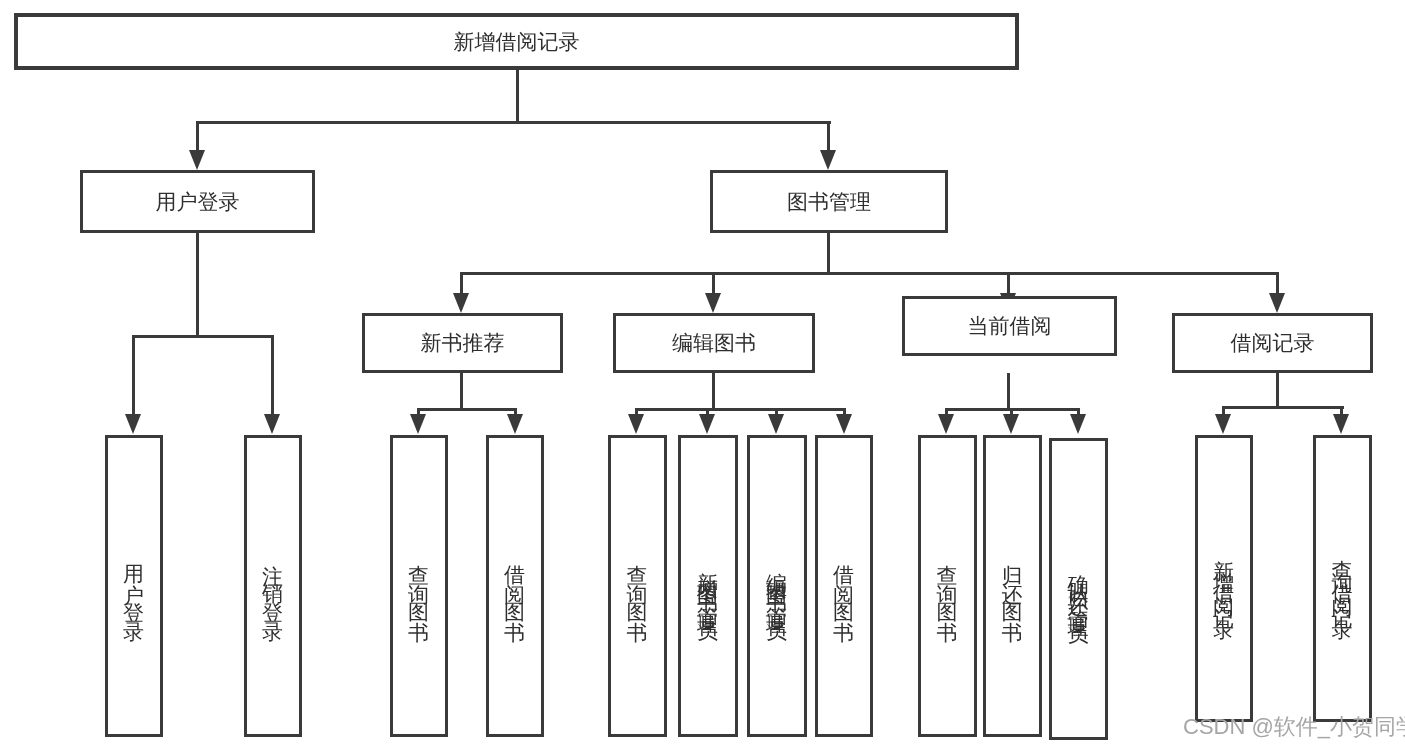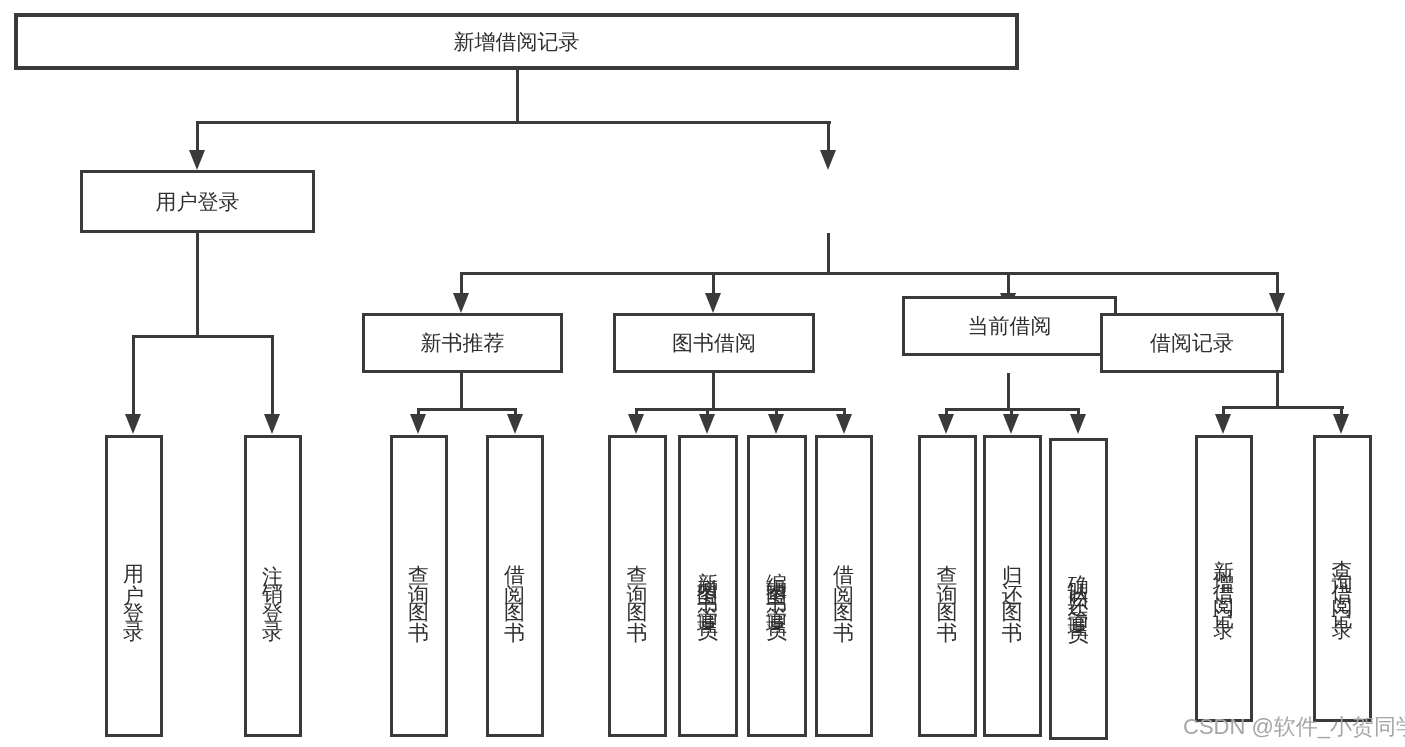--- a/index.html
+++ b/index.html
@@ -43,20 +43,23 @@
   <div class="line" style="left:516px;top:70px;width:3px;height:54px"></div>
   <div class="line" style="left:196px;top:121px;width:635px;height:3px"></div>
   <div class="line" style="left:196px;top:121px;width:3px;height:32px"></div>
   <div class="arrow" style="left:189px;top:150px"></div>
   <div class="line" style="left:827px;top:121px;width:3px;height:32px"></div>
   <div class="arrow" style="left:820px;top:150px"></div>
 
   <div class="box" style="left:80px;top:170px;width:235px;height:63px">
     <span>用户登录</span>
   </div>
+  <div class="box" style="left:710px;top:170px;width:238px;height:63px">
+    <span>图书管理</span>
+  </div>
 
   <div class="line" style="left:196px;top:233px;width:3px;height:105px"></div>
   <div class="line" style="left:132px;top:335px;width:142px;height:3px"></div>
   <div class="line" style="left:132px;top:335px;width:3px;height:81px"></div>
   <div class="arrow" style="left:125px;top:414px"></div>
   <div class="line" style="left:271px;top:335px;width:3px;height:81px"></div>
   <div class="arrow" style="left:264px;top:414px"></div>
 
   <div class="line" style="left:827px;top:233px;width:3px;height:42px"></div>
   <div class="line" style="left:461px;top:272px;width:818px;height:3px"></div>
@@ -66,26 +69,26 @@
   <div class="arrow" style="left:705px;top:293px"></div>
   <div class="line" style="left:1007px;top:272px;width:3px;height:24px"></div>
   <div class="arrow" style="left:1000px;top:293px"></div>
   <div class="line" style="left:1276px;top:272px;width:3px;height:24px"></div>
   <div class="arrow" style="left:1269px;top:293px"></div>
 
   <div class="box" style="left:362px;top:313px;width:201px;height:60px">
     <span>新书推荐</span>
   </div>
   <div class="box" style="left:613px;top:313px;width:202px;height:60px">
-    <span>图书借阅</span>
+    <span>编辑图书</span>
   </div>
   <div class="box" style="left:902px;top:296px;width:215px;height:60px">
     <span>当前借阅</span>
   </div>
-  <div class="box" style="left:1100px;top:313px;width:184px;height:60px">
+  <div class="box" style="left:1172px;top:313px;width:201px;height:60px">
     <span>借阅记录</span>
   </div>
 
   <div class="line" style="left:460px;top:373px;width:3px;height:38px"></div>
   <div class="line" style="left:417px;top:408px;width:100px;height:3px"></div>
   <div class="line" style="left:417px;top:408px;width:3px;height:10px"></div>
   <div class="arrow" style="left:410px;top:414px"></div>
   <div class="line" style="left:514px;top:408px;width:3px;height:10px"></div>
   <div class="arrow" style="left:507px;top:414px"></div>
 

